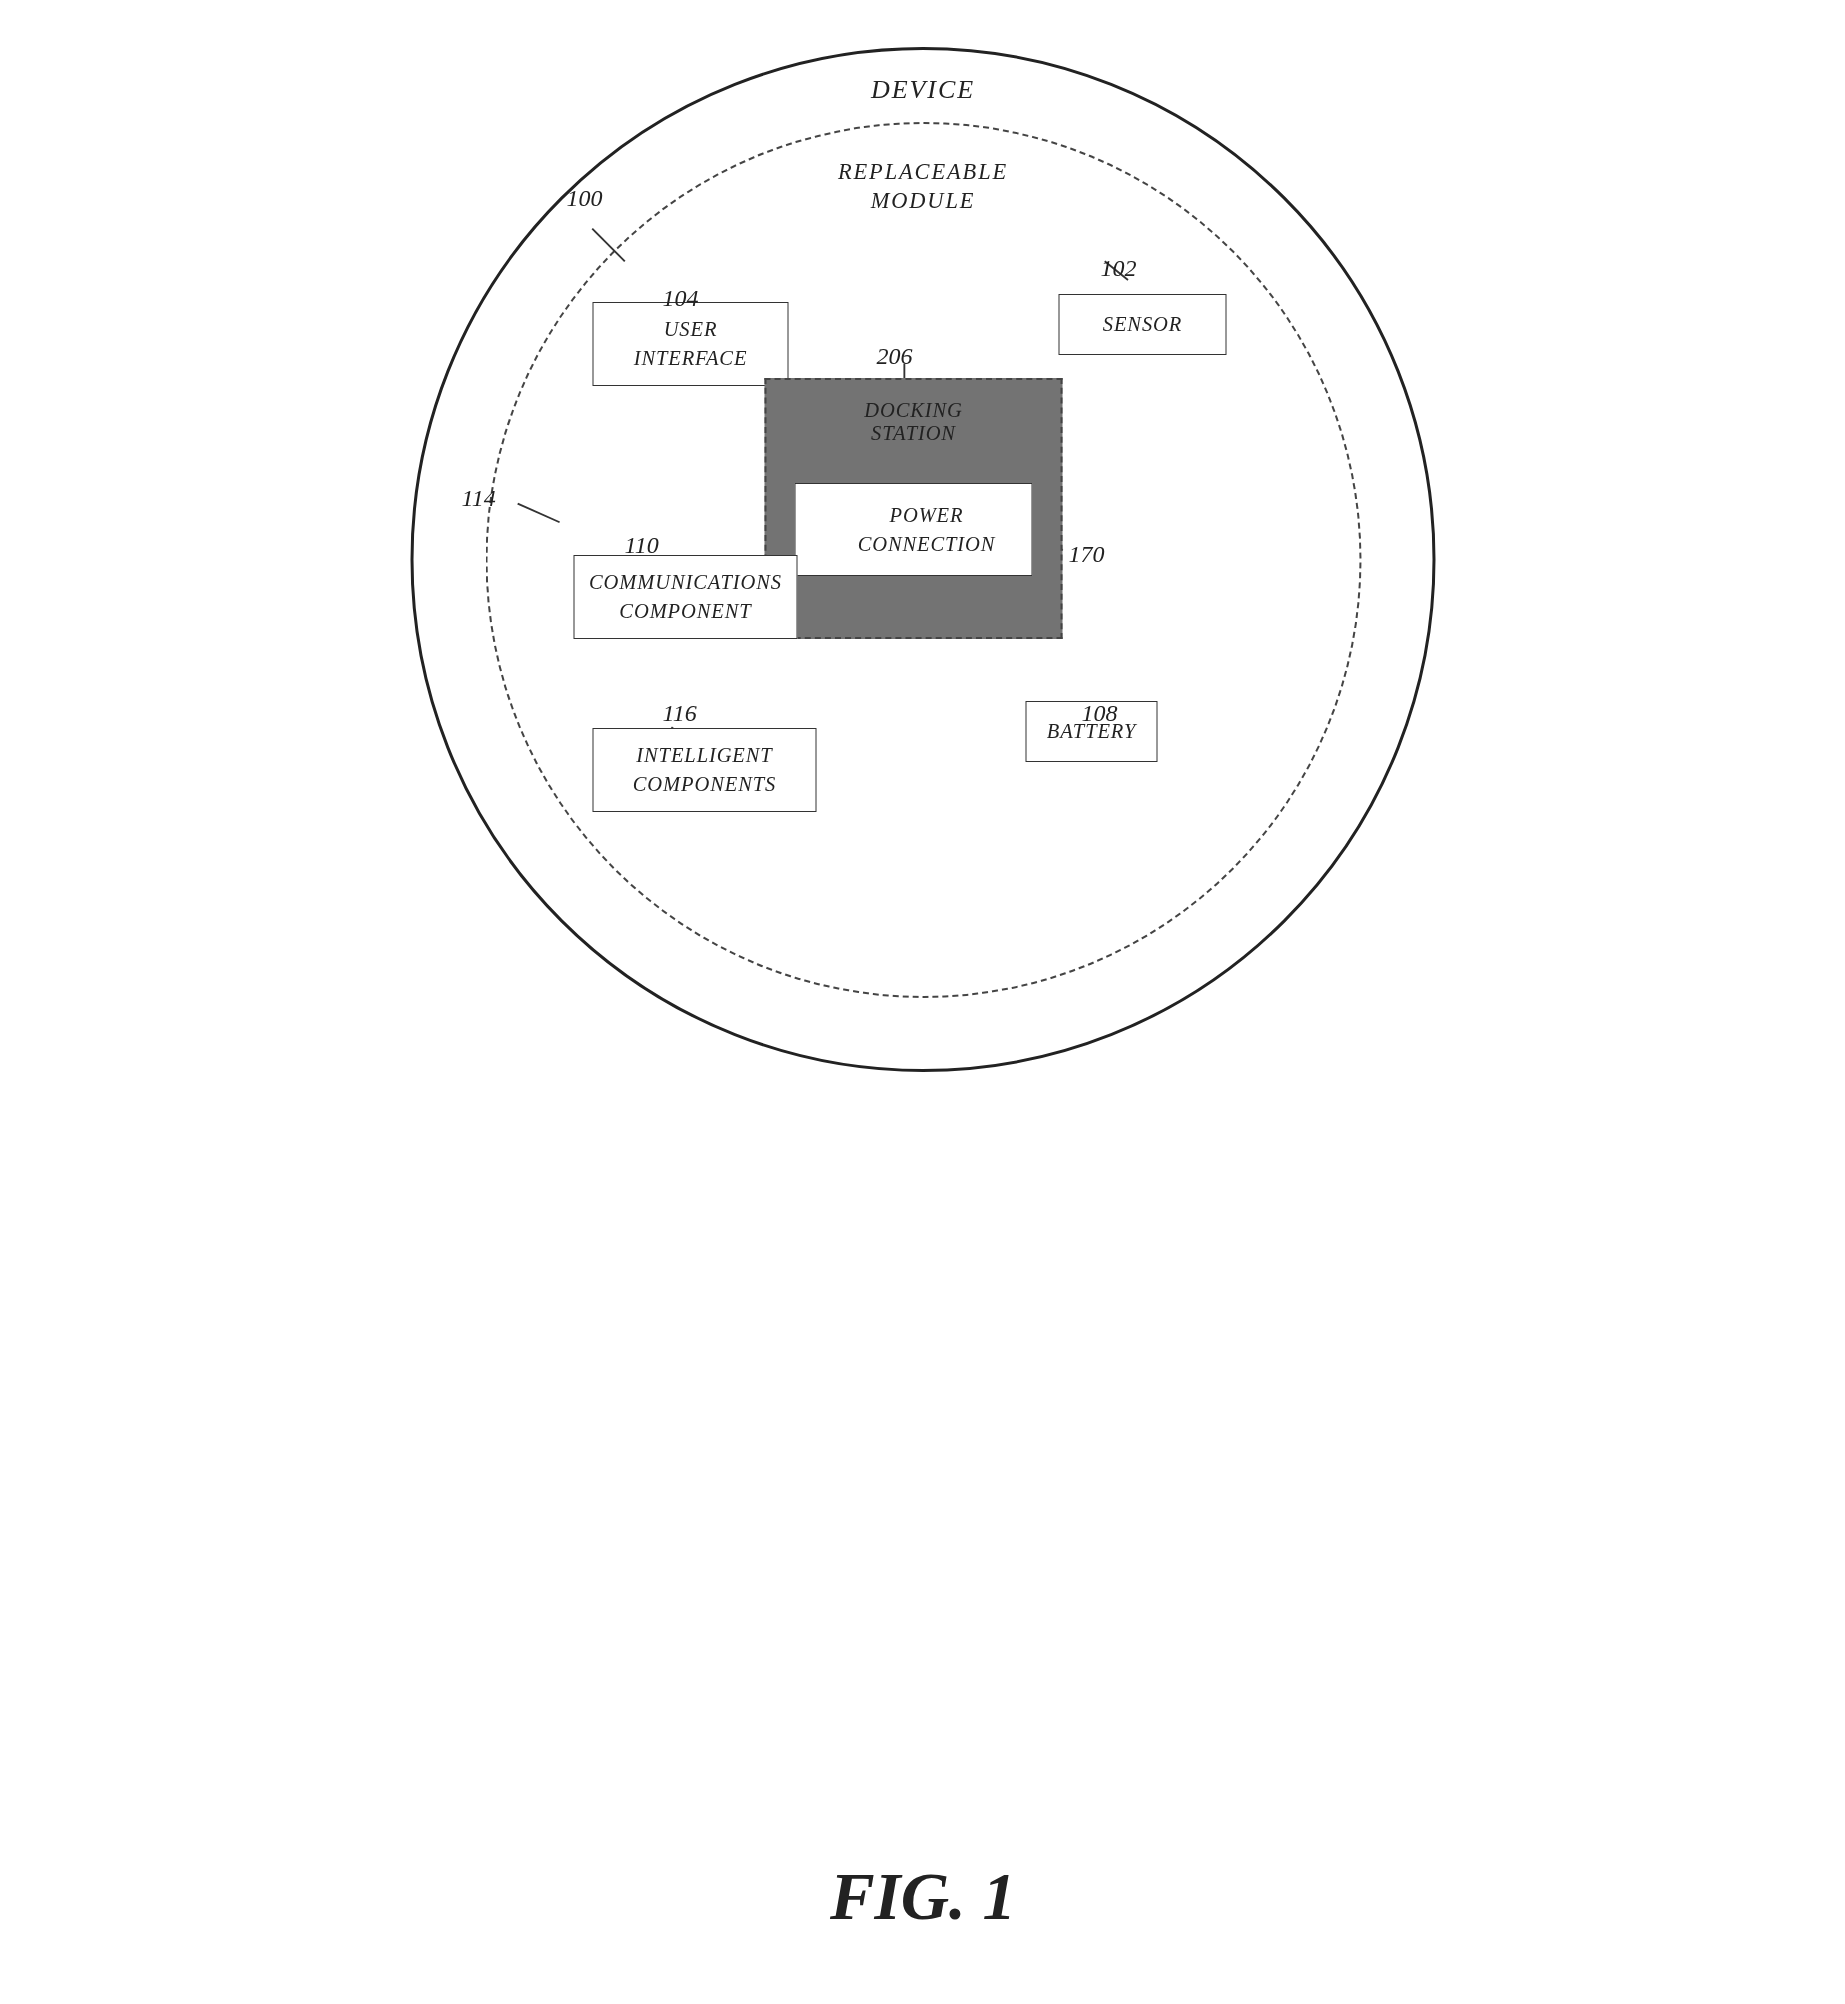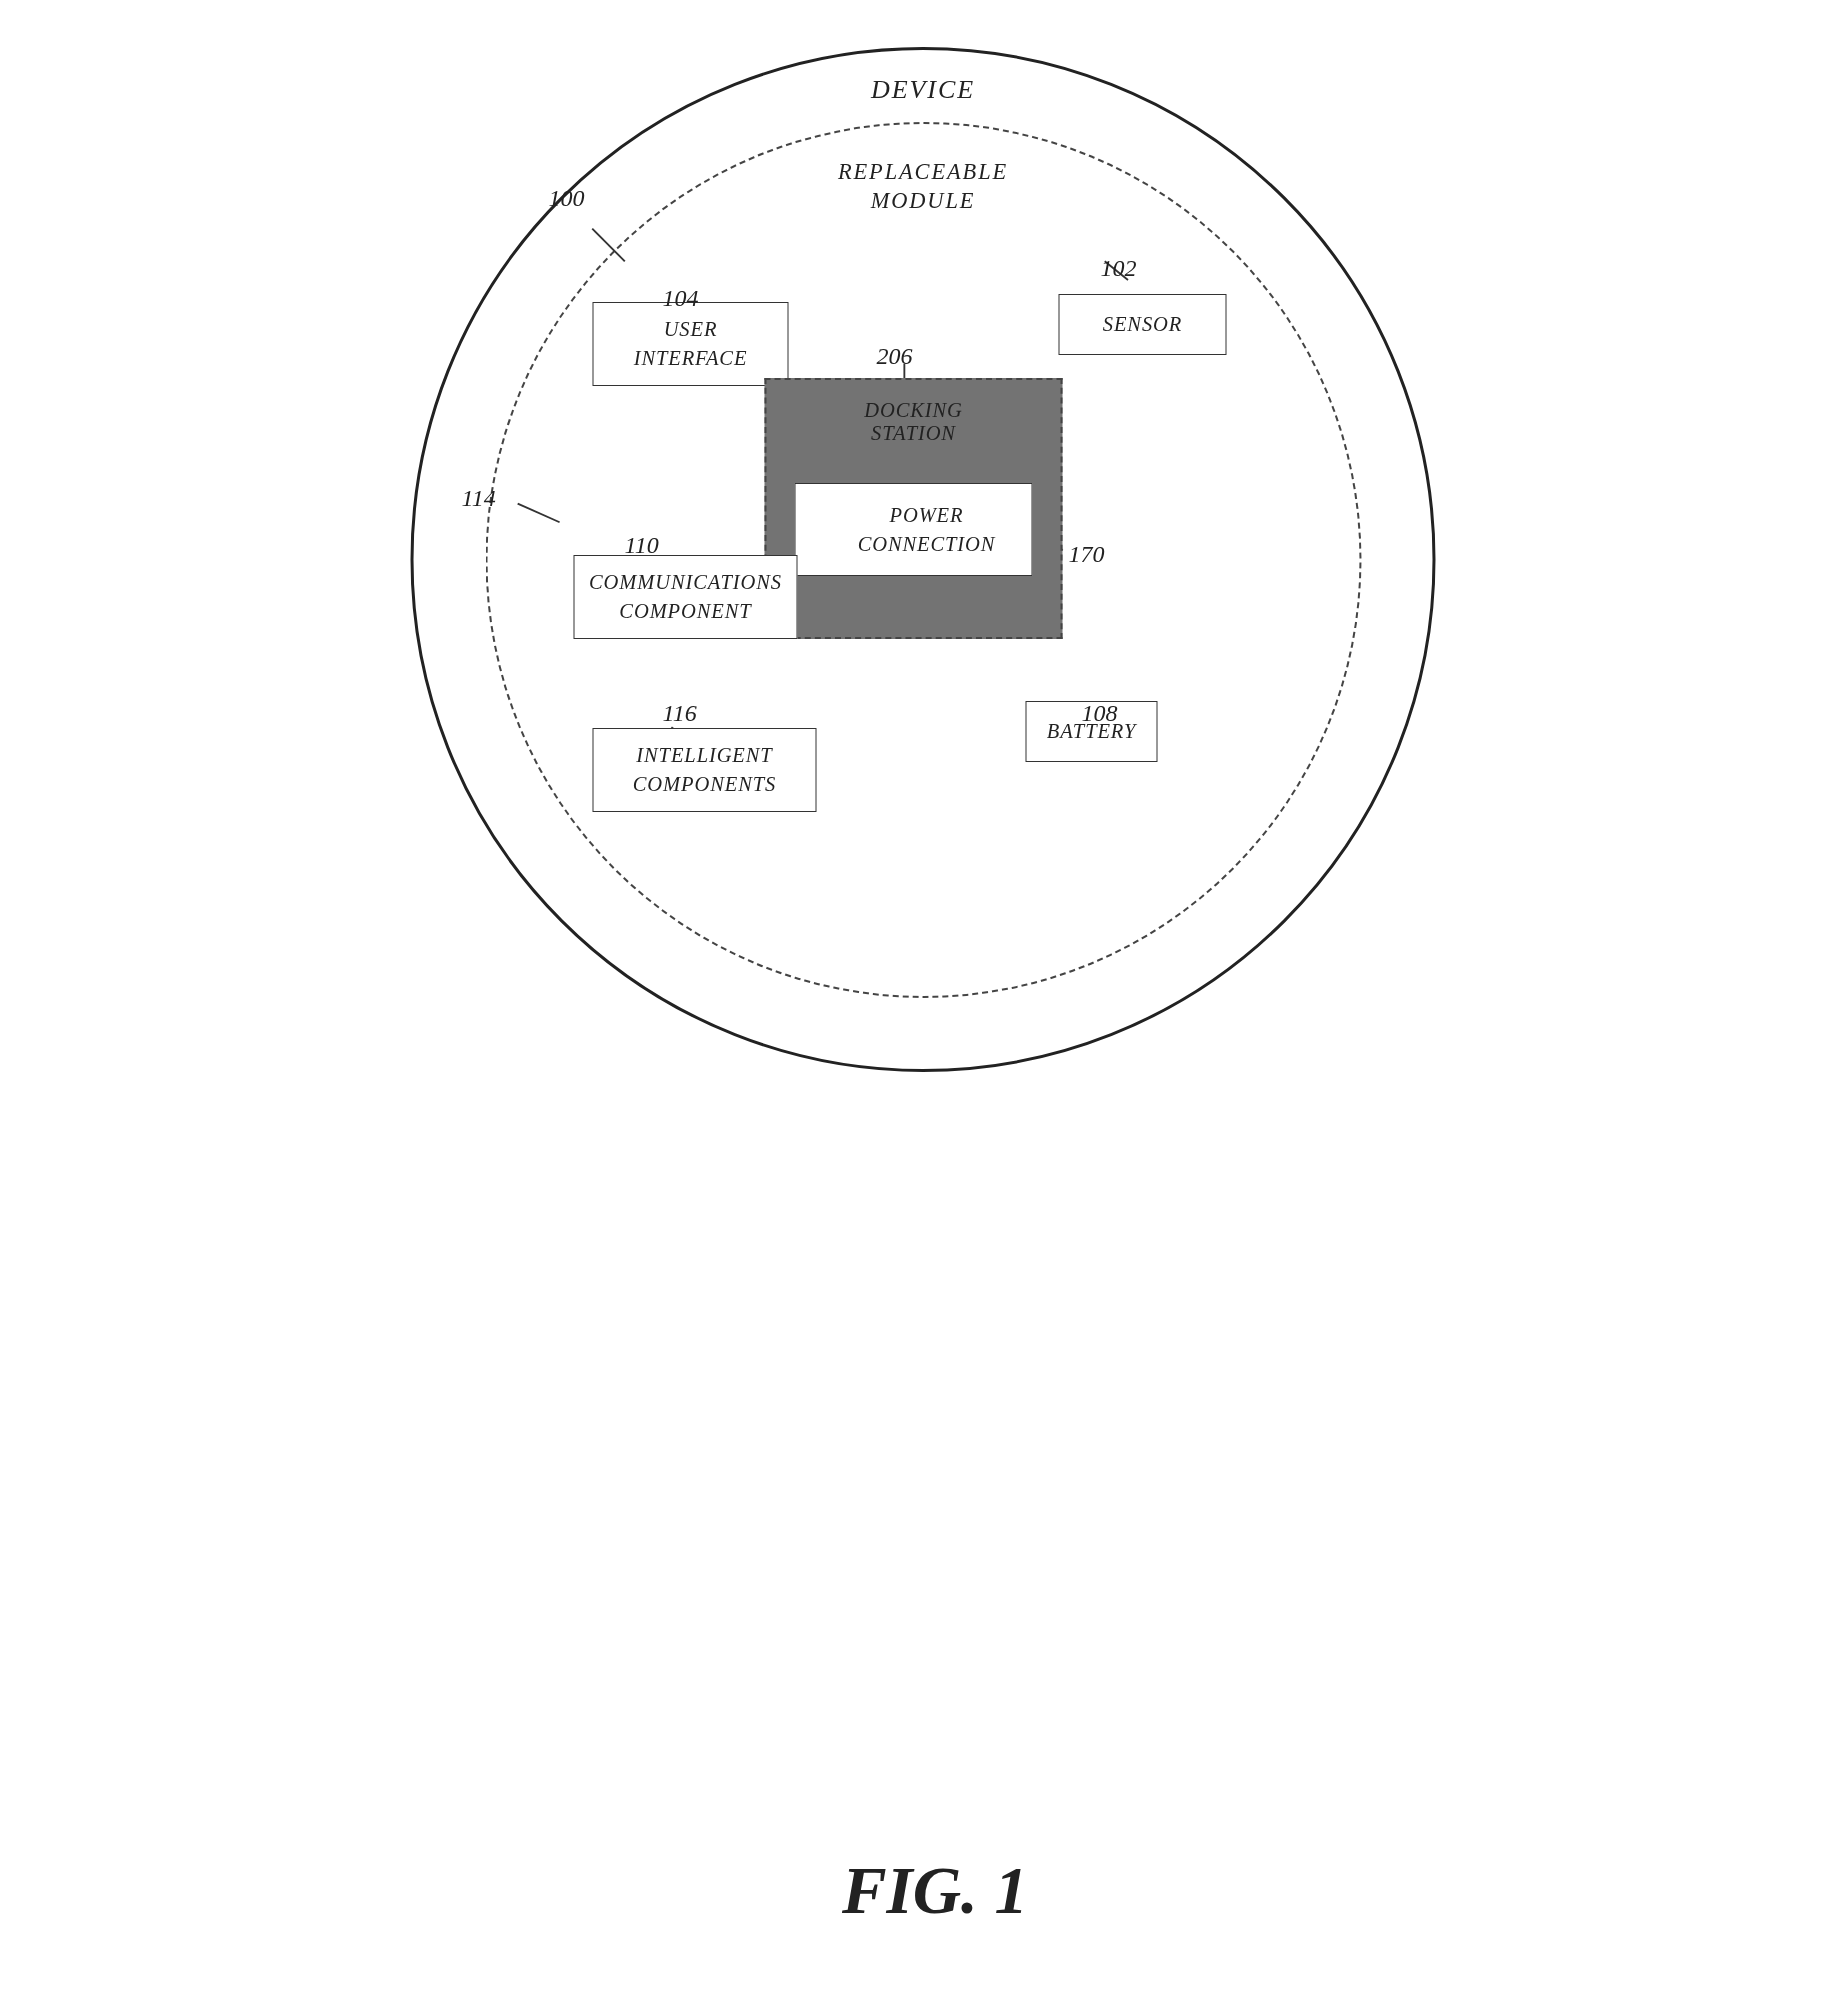--- a/index.html
+++ b/index.html
@@ -130,21 +130,21 @@
     <line x1="720" y1="730" x2="740" y2="745" stroke="#333" stroke-width="2"></line>
   </svg>
 
   <div class="device-label">DEVICE</div>
 
   <div style="position:absolute; top:110px; left:50%; transform:translateX(-50%); text-align:center; font-style:italic; font-size:22.4px; letter-spacing:1.9px; color:#222; line-height:1.3;">
     
     REPLACEABLE<br>MODULE
   </div>
 
-  <div class="ref-label" style="top:138px; left:138px;">100</div>
+  <div class="ref-label" style="top:138px; left:156px;">100</div>
 
   <div class="ref-label" style="top:438px; left:51px;">114</div>
 
   <div class="component-box" style="top:255px; left:182px; width:196px; height:84px;">
     <span>USER<br>INTERFACE</span>
   </div>
 
   <div class="ref-label" style="top:238px; left:252px;">104</div>
 
   <div class="component-box" style="top:247px; left:648px; width:168px; height:61px;">
@@ -179,14 +179,14 @@
   <div class="ref-label" style="top:653px; left:252px;">116</div>
 
   <div class="component-box" style="top:654px; left:615px; width:132px; height:61px;text-align:center;">
     <span>BATTERY</span>
   </div>
 
   <div class="ref-label" style="top:653px; left:671px;">108</div>
 
 </div>
 
-<div style="position:absolute; bottom:75px; left:50%; transform:translateX(-50%); font-style:italic; font-size:67px; font-weight:bold; color:#222; white-space:nowrap;margin-left:12px;">FIG. 1</div>
+<div style="position:absolute; bottom:69px; left:50%; transform:translateX(-50%); font-style:italic; font-size:67px; font-weight:bold; color:#222; white-space:nowrap;">FIG. 1</div>
 
 
 </body></html>

